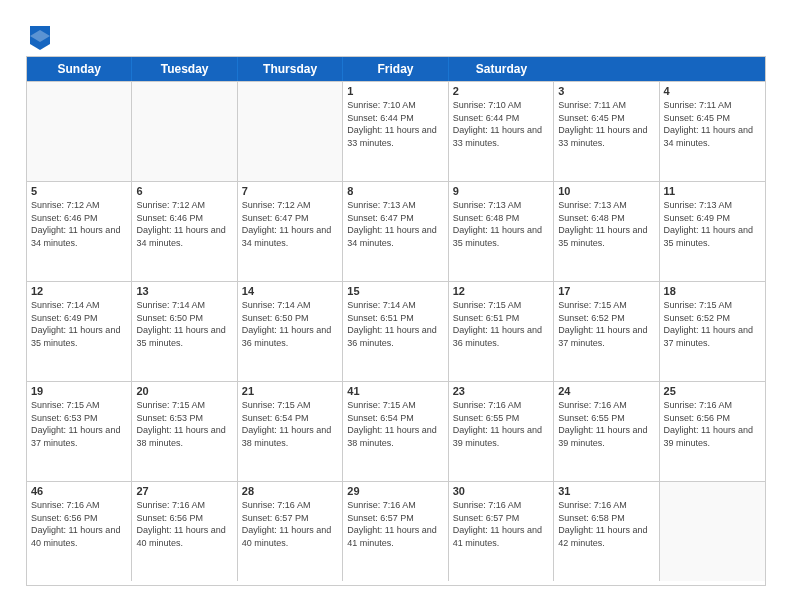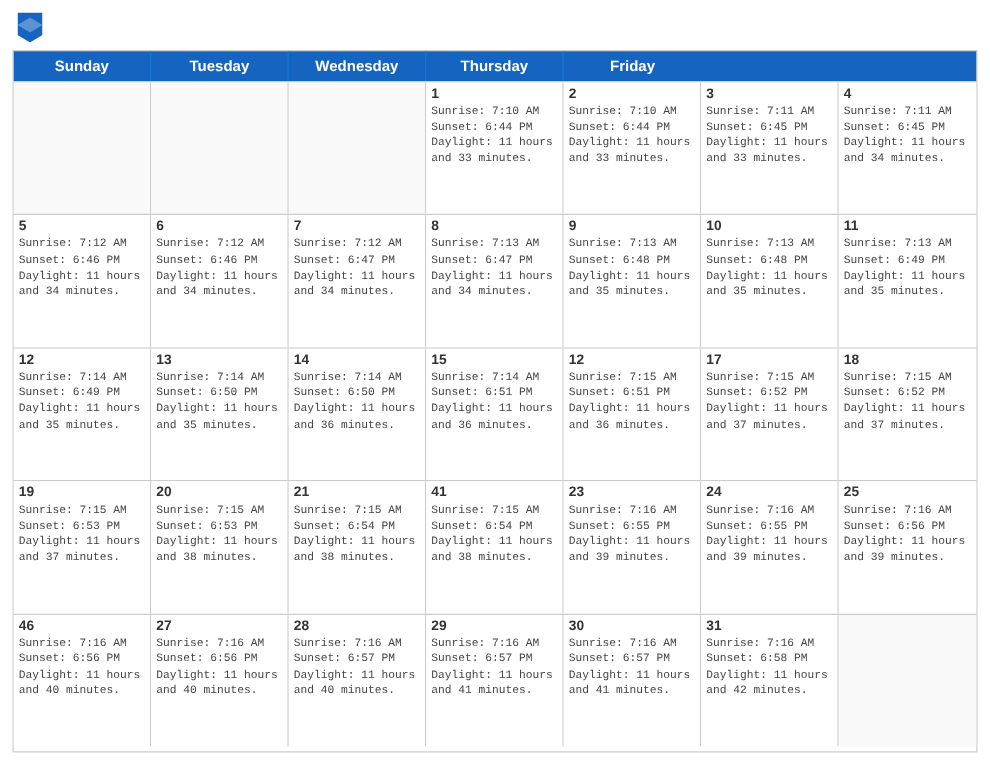--- a/index.html
+++ b/index.html
@@ -6,21 +6,21 @@
     body {
       width: 792px;
       height: 612px;
       font-family: Arial, sans-serif;
       background: #fff;
       overflow: hidden;
     }
     .page {
       width: 792px;
       height: 612px;
-      padding: 10px;
+      padding: 26px;
       display: flex;
       flex-direction: column;
     }
     .header {
       display: flex;
       justify-content: space-between;
       align-items: flex-start;
       margin-bottom: 6px;
       padding: 0 4px;
     }
@@ -97,21 +97,20 @@
     .day-num {
       font-size: 11px;
       font-weight: bold;
       color: #333;
       margin-bottom: 2px;
     }
     .day-info {
       font-size: 9px;
       color: #444;
       line-height: 1.4;
-      font-family: Liberation Mono, monospace;
     }
   </style>
 </head>
 <body>
 
 <div class="page">
   <div class="header">
     <div class="logo">
       <svg class="logo-icon" viewBox="0 0 20 24" xmlns="http://www.w3.org/2000/svg">
         <polygon points="0,0 20,0 20,18 10,24 0,18" fill="#1565c0"></polygon>
@@ -125,23 +124,23 @@
     <div class="title-block">
       <div class="main-title"></div>
       <div class="subtitle"></div>
     </div>
   </div>
 
   <div class="calendar">
     <div class="day-headers">
     <div class="day-header">Sunday</div>
         <div class="day-header">Tuesday</div>
-        <div class="day-header">Wednesday</div>
         <div class="day-header">Thursday</div>
         <div class="day-header">Friday</div>
+        <div class="day-header">Saturday</div>
       </div>
     <div class="weeks">
     <div class="week-row">
           <div class="day-cell empty"></div>
           <div class="day-cell empty"></div>
           <div class="day-cell empty"></div>
           <div class="day-cell">
             <div class="day-num">1</div>
             <div class="day-info" style="white-space: pre-line;">Sunrise: 7:10 AM
 Sunset: 6:44 PM

